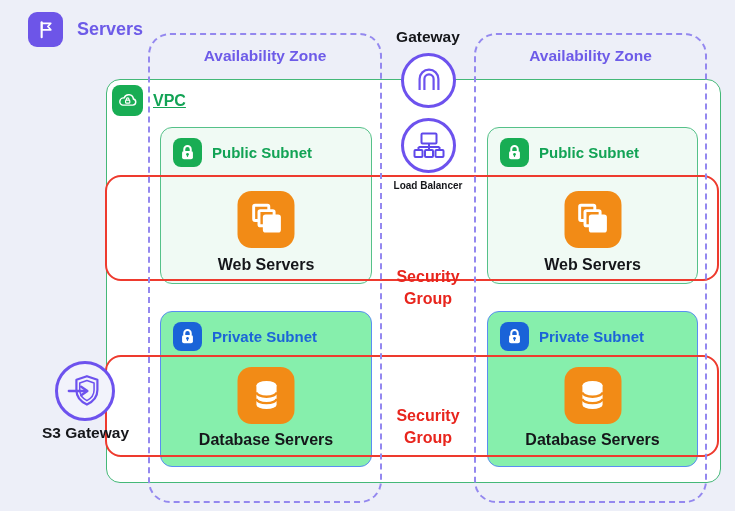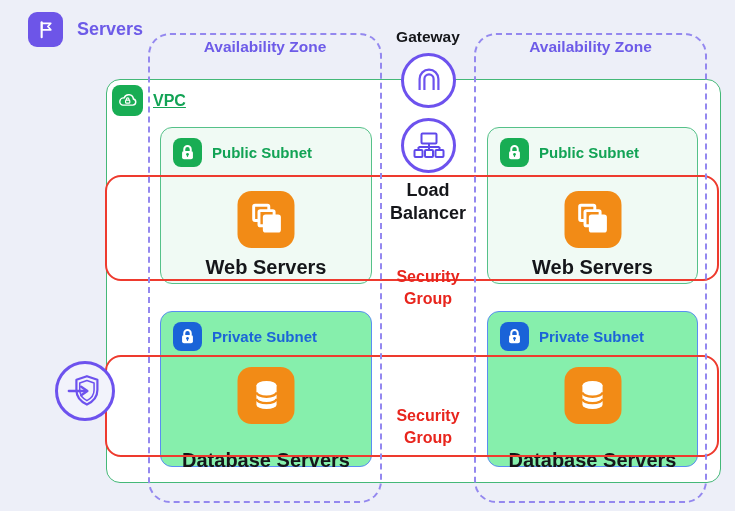--- a/index.html
+++ b/index.html
@@ -9,21 +9,21 @@
 
   
   .region-icon{left:28px;top:12px;width:35px;height:35px;border-radius:9px;background:#6d55e8;
     display:flex;align-items:center;justify-content:center;z-index:6;}
   .region-label{left:77px;top:19px;font-size:18px;font-weight:bold;color:#6d5be8;z-index:6;}
 
   
   .az{border:2px dashed #9488ef;border-radius:22px;z-index:4;box-sizing:border-box;}
   .az-left{left:148px;top:33px;width:234px;height:470px;}
   .az-right{left:474px;top:33px;width:233px;height:470px;}
-  .az-title{width:100%;text-align:center;margin-top:3px;font-size:15.5px;font-weight:bold;color:#6d5be8;}
+  .az-title{width:100%;text-align:center;margin-top:12px;font-size:15.5px;font-weight:bold;color:#6d5be8;}
 
   
   .vpc{left:106px;top:79px;width:615px;height:404px;background:#ffffff;border:1.6px solid #44b878;
     border-radius:14px;z-index:1;box-sizing:border-box;}
   .vpc-icon{left:112px;top:85px;width:31px;height:31px;border-radius:8px;background:#18ad54;
     display:flex;align-items:center;justify-content:center;z-index:2;}
   .vpc-label{left:153px;top:92px;font-size:16px;font-weight:bold;color:#12a355;z-index:2;text-decoration:underline;}
 
   
   .subnet{border-radius:12px;z-index:2;box-sizing:border-box;}
@@ -37,42 +37,42 @@
   .lock-badge{width:29px;height:29px;border-radius:8px;display:flex;align-items:center;justify-content:center;}
   .lock-green{background:#18ad54;}
   .lock-blue{background:#1a63d8;}
   .subnet-title{font-size:15px;font-weight:bold;}
   .t-green{color:#12a355;}
   .t-blue{color:#1b64d8;}
   .resource-icon{position:absolute;left:50%;transform:translateX(-50%);width:57px;height:57px;
     border-radius:14px;background:#f28b16;display:flex;align-items:center;justify-content:center;}
   .res-pub{top:63px;}
   .res-priv{top:55px;}
-  .resource-label{position:absolute;left:0;width:100%;text-align:center;font-size:20px;
+  .resource-label{position:absolute;left:0;width:100%;text-align:center;font-size:16px;
     font-weight:bold;color:#15161a;}
   .rl-pub{top:128px;}
-  .rl-priv{top:137px;}
+  .rl-priv{top:119px;}
 
   
   .sg{border:2px solid #ee3a2e;border-radius:16px;z-index:3;box-sizing:border-box;}
   .sg1{left:105px;top:175px;width:614px;height:106px;}
   .sg2{left:105px;top:355px;width:614px;height:102px;}
   .sg-label{left:388px;width:80px;text-align:center;font-size:16px;font-weight:bold;
     color:#e8251d;line-height:1.35;z-index:5;margin-top:36px;}
   .sg-label-1{top:230px;}
   .sg-label-2{top:369px;}
 
   
   .gw-label{left:388px;top:28px;width:80px;text-align:center;font-size:15.5px;font-weight:bold;
     color:#15161a;z-index:6;}
   .circle{border-radius:50%;background:#ffffff;border:3px solid #6d52ee;box-sizing:border-box;
     display:flex;align-items:center;justify-content:center;z-index:5;}
   .gw-circle{left:401px;top:53px;width:55px;height:55px;}
   .lb-circle{left:401px;top:118px;width:55px;height:55px;}
-  .lb-label{left:383px;top:179px;width:90px;text-align:center;font-size:18px;font-weight:bold;
+  .lb-label{left:383px;top:179px;width:90px;text-align:center;font-size:10px;font-weight:bold;
     color:#15161a;line-height:1.3;z-index:5;}
 
   
   .s3-circle{left:55px;top:361px;width:60px;height:60px;background:#f2f3fb;}
   .s3-label{left:28px;top:424px;width:115px;text-align:center;font-size:15.5px;font-weight:bold;
     color:#15161a;z-index:6;}
 </style>
 </head>
 <body>
 
@@ -224,14 +224,15 @@
   <div class="abs lb-label">Load Balancer</div>
 
   <div class="abs circle s3-circle">
     <svg width="42" height="42" viewBox="0 0 44 44">
       <path d="M24 6.5 l11 3.8 V21 c0 7.5 -4.8 12.3 -11 15.2 C17.8 33.3 13 28.5 13 21 V10.3 z" fill="none" stroke="#6d52ee" stroke-width="2.3" stroke-linejoin="round"></path>
       <path d="M24 11 l7.5 2.6 V21 c0 5.4 -3.2 8.9 -7.5 11.1 C19.7 29.9 16.5 26.4 16.5 21 v-7.4 z" fill="none" stroke="#6d52ee" stroke-width="1.6" stroke-linejoin="round"></path>
       <path d="M5 22 H22.5" stroke="#6d52ee" stroke-width="2.4" stroke-linecap="round"></path>
       <path d="M18 17.5 L24.5 22 L18 26.5" fill="none" stroke="#6d52ee" stroke-width="2.4" stroke-linecap="round" stroke-linejoin="round"></path>
     </svg>
   </div>
+  <div class="abs s3-label">S3 Gateway</div>
 
 </div>
 
 </body></html>

